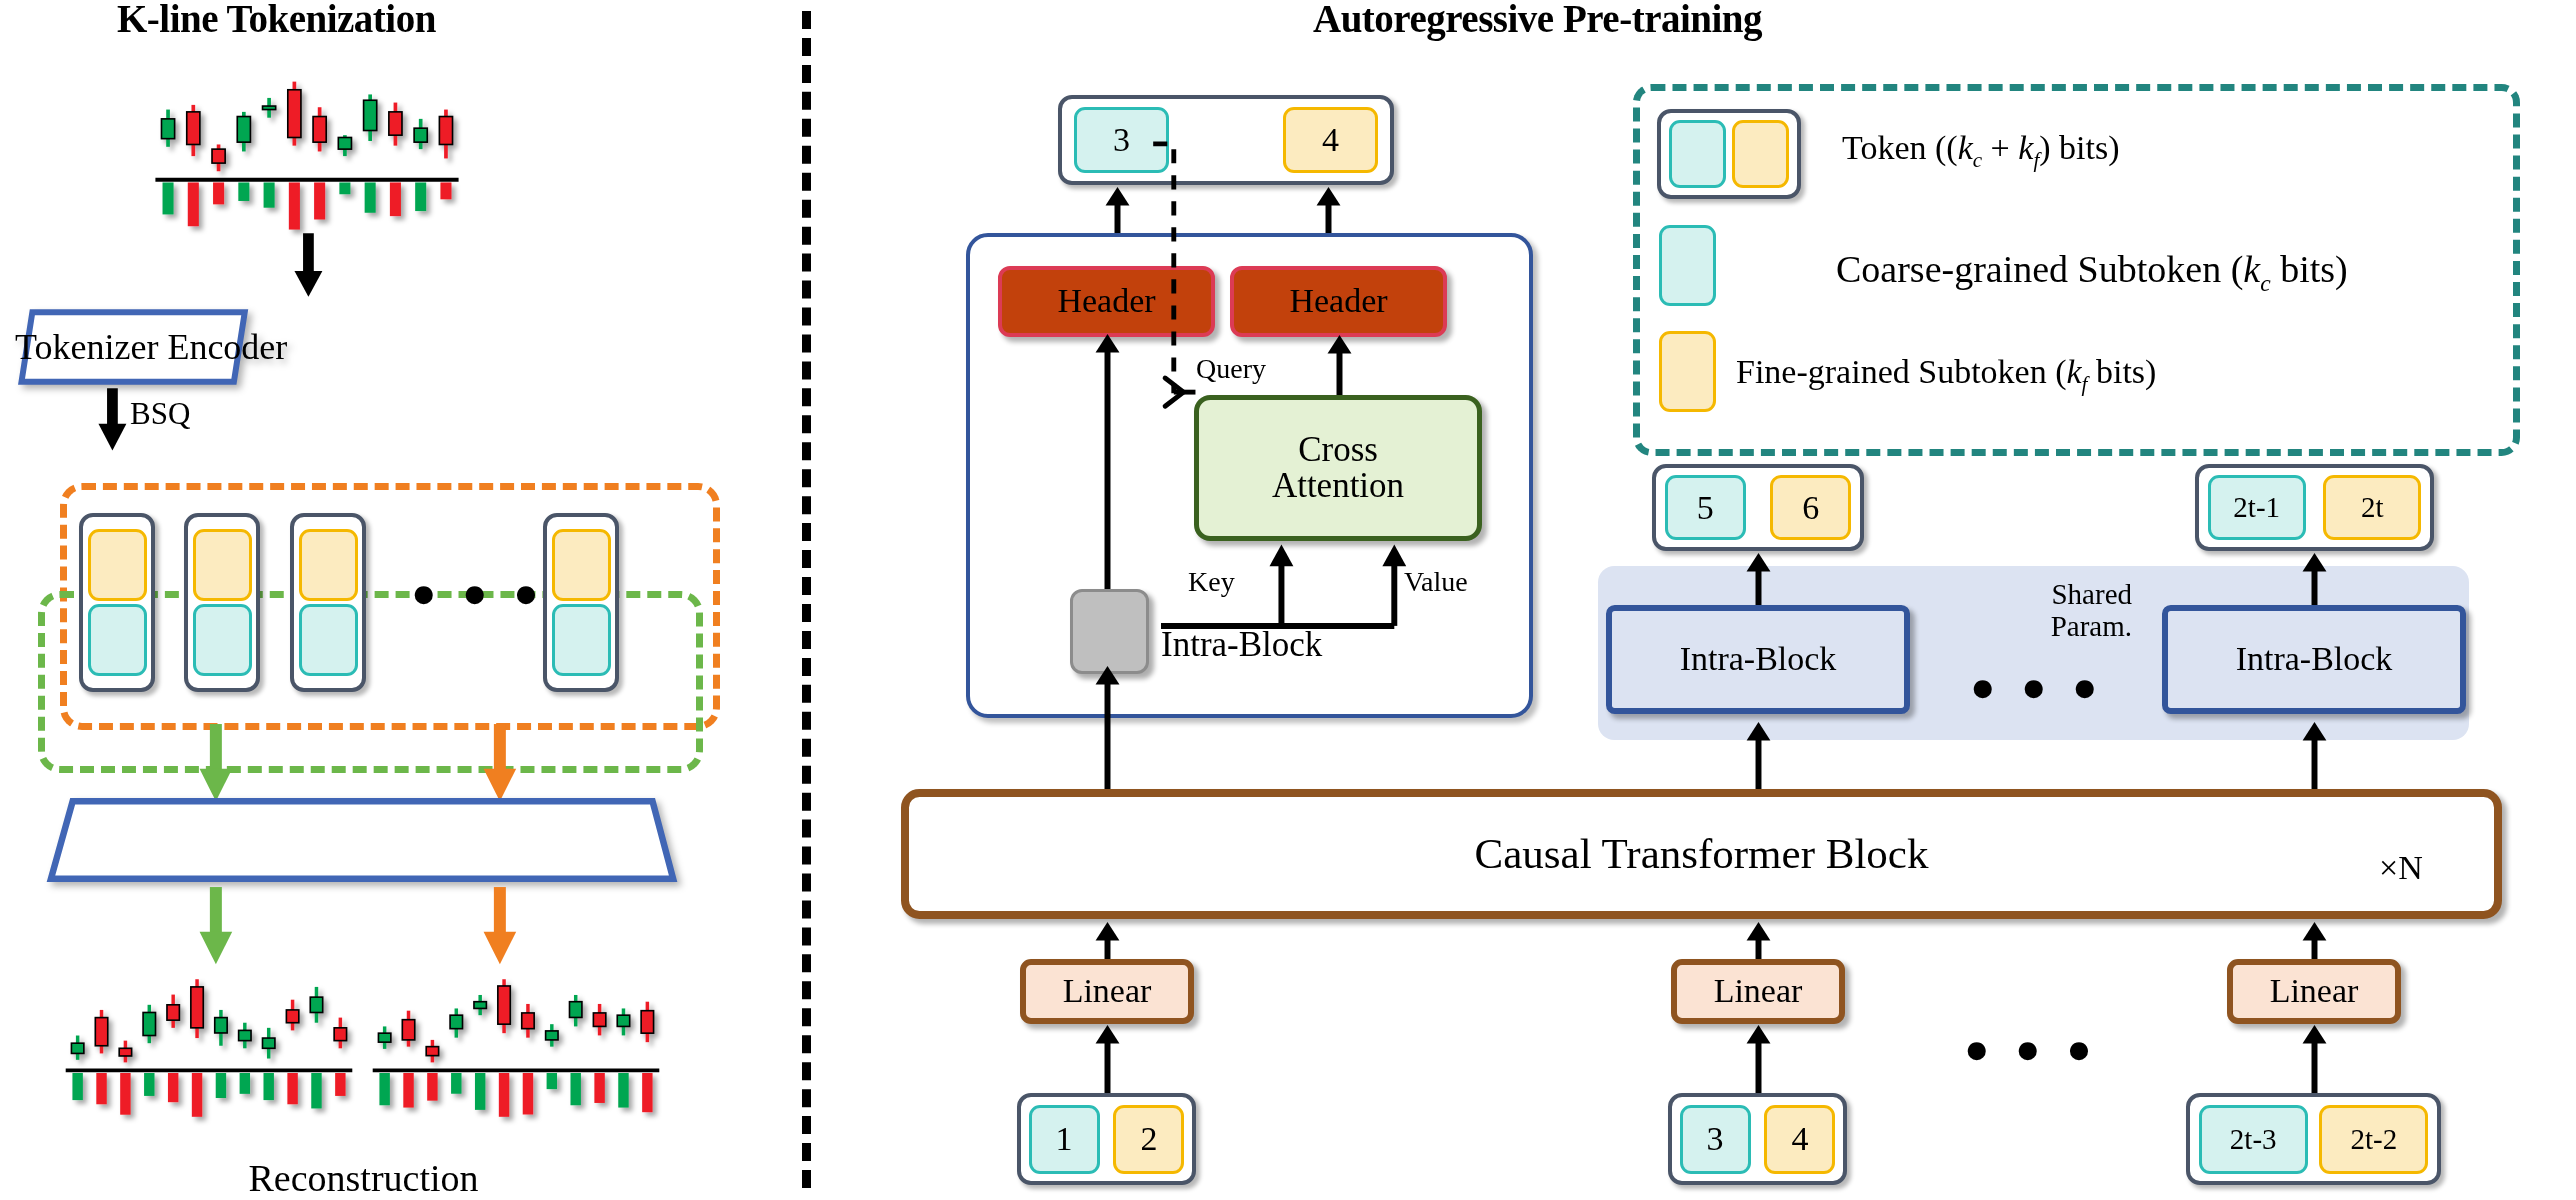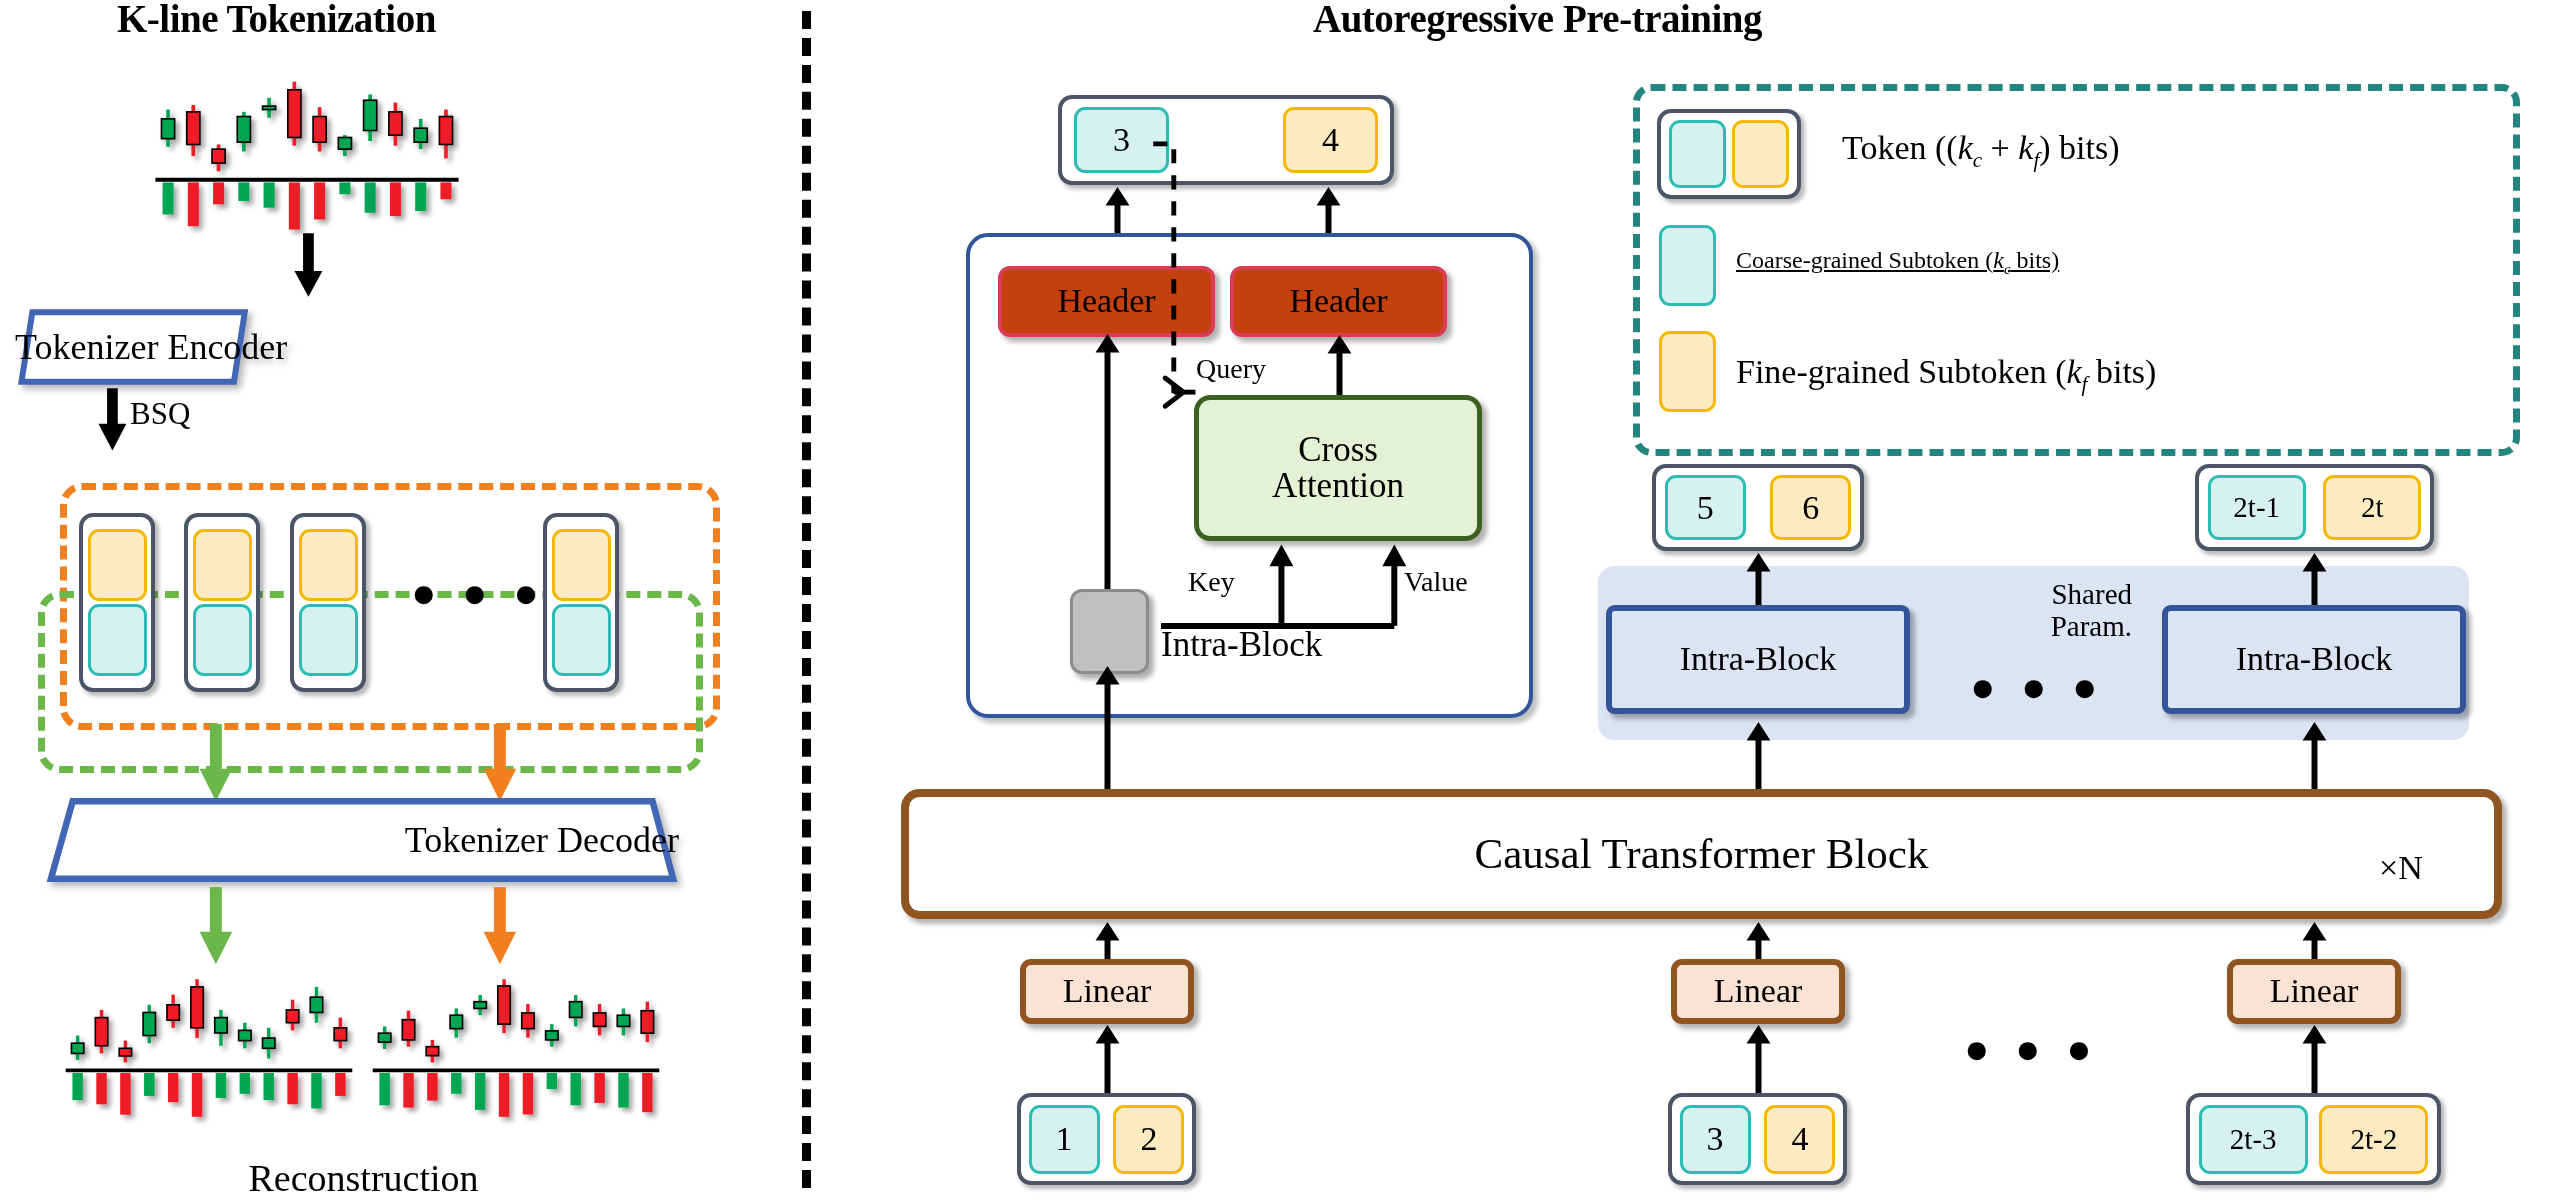--- a/index.html
+++ b/index.html
@@ -152,21 +152,20 @@
 </svg>
 <svg class="abs" style="left:477px;top:724px;width:49px;height:79px;" viewBox="0 0 90 145" width="49" height="79">
   <line x1="42" y1="0" x2="42" y2="92" stroke="#F07F20" stroke-width="22"></line>
   <polygon points="12,82 72,82 42,142" fill="#F07F20"></polygon>
 </svg>
 
 <div class="abs trap-wrap" style="left:44px;top:798px;width:635px;height:84px;">
   <svg viewBox="0 0 1170 155" style="width:635px;height:84px;">
     <polygon points="52,6 1122,6 1160,149 12,149" fill="#fff" stroke="#4166B5" stroke-width="12"></polygon>
   </svg>
-  <span class="trap-lbl">Tokenizer Decoder</span>
 </div>
 
 <svg class="abs" style="left:193px;top:887px;width:49px;height:79px;" viewBox="0 0 90 145" width="49" height="79">
   <line x1="42" y1="0" x2="42" y2="92" stroke="#6CB74A" stroke-width="22"></line>
   <polygon points="12,82 72,82 42,142" fill="#6CB74A"></polygon>
 </svg>
 <svg class="abs" style="left:477px;top:887px;width:49px;height:79px;" viewBox="0 0 90 145" width="49" height="79">
   <line x1="42" y1="0" x2="42" y2="92" stroke="#F07F20" stroke-width="22"></line>
   <polygon points="12,82 72,82 42,142" fill="#F07F20"></polygon>
 </svg>
@@ -340,21 +339,21 @@
 
 <div class="abs tok" style="left:1657px;top:109px;width:144px;height:90px;padding:0 7.6px;justify-content:space-between;">
   <div class="sub coarse" style="width:57px;height:68px;"></div>
   <div class="sub fine" style="width:57px;height:68px;"></div>
 </div>
 <div class="abs" style="left:1842px;top:129px;font-size:34px;white-space:nowrap;">
   <span>Token ((</span><i>k</i><sub style="font-size:.62em;"><i>c</i></sub><span> + </span><i>k</i><sub style="font-size:.62em;"><i>f</i></sub><span>) bits)</span>
 </div>
 
 <div class="abs sub coarse" style="left:1659px;top:225px;width:57px;height:81px;"></div>
-<div class="abs" style="left:1736px;top:247px;font-size:24px;white-space:nowrap;text-decoration:underline;">
+<div class="abs" style="left:1836px;top:247px;font-size:38px;white-space:nowrap;">
   <span>Coarse-grained Subtoken (</span><i>k</i><sub style="font-size:.62em;"><i>c</i></sub><span> bits)</span>
 </div>
 
 <div class="abs sub fine" style="left:1659px;top:331px;width:57px;height:81px;"></div>
 <div class="abs" style="left:1736px;top:353px;font-size:34px;white-space:nowrap;">
   <span>Fine-grained Subtoken (</span><i>k</i><sub style="font-size:.62em;"><i>f</i></sub><span> bits)</span>
 </div>
 
 <div class="abs tok" style="left:1652px;top:464px;width:212px;height:87px;padding:0 8.7px;justify-content:space-between;">
   <div class="sub coarse" style="width:81px;height:65px;">5</div>

